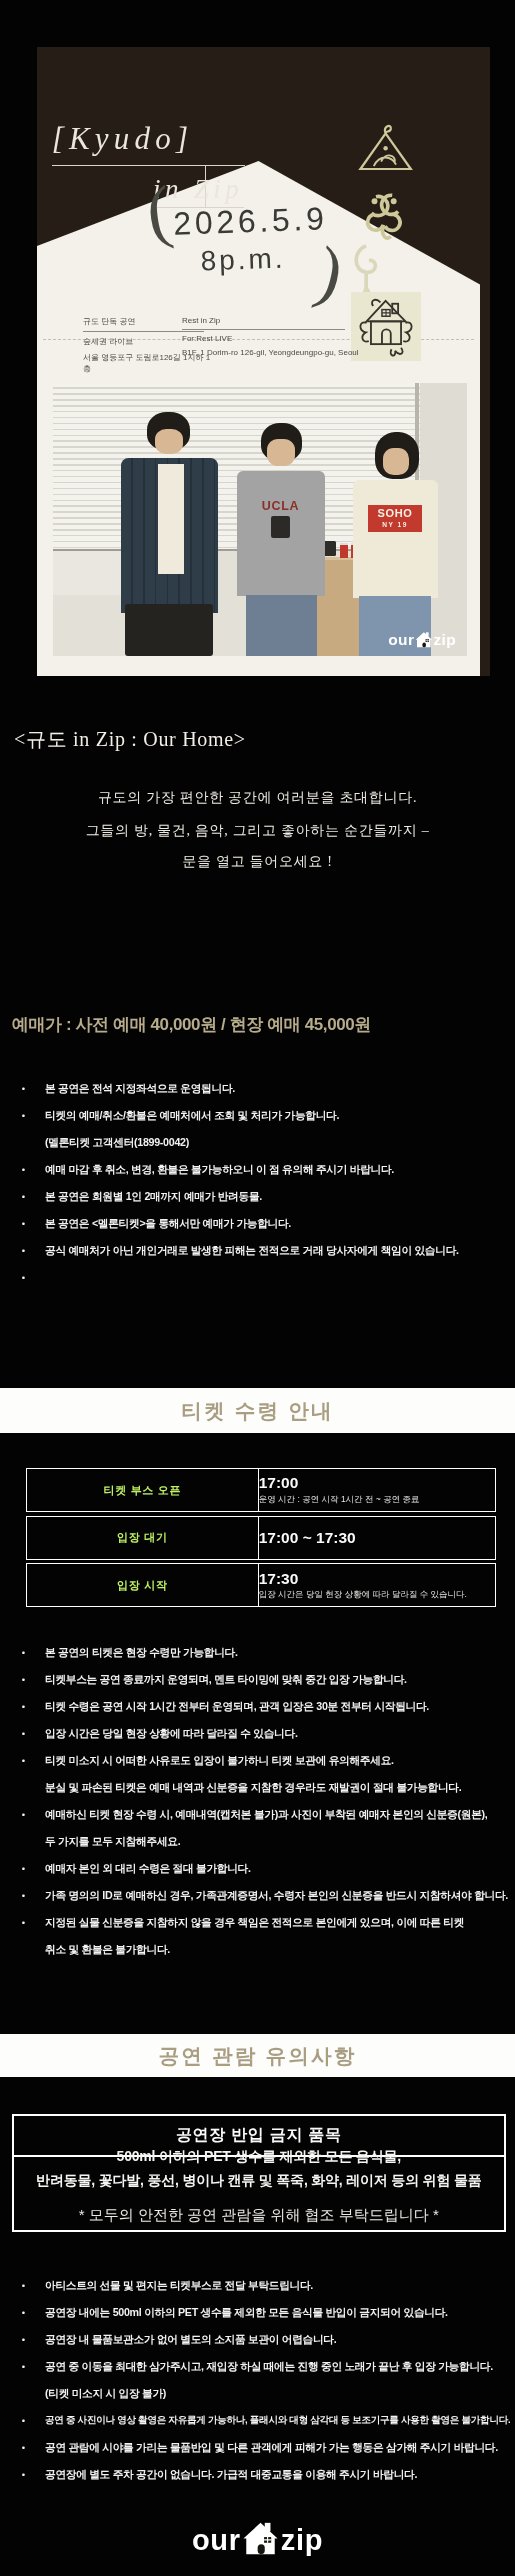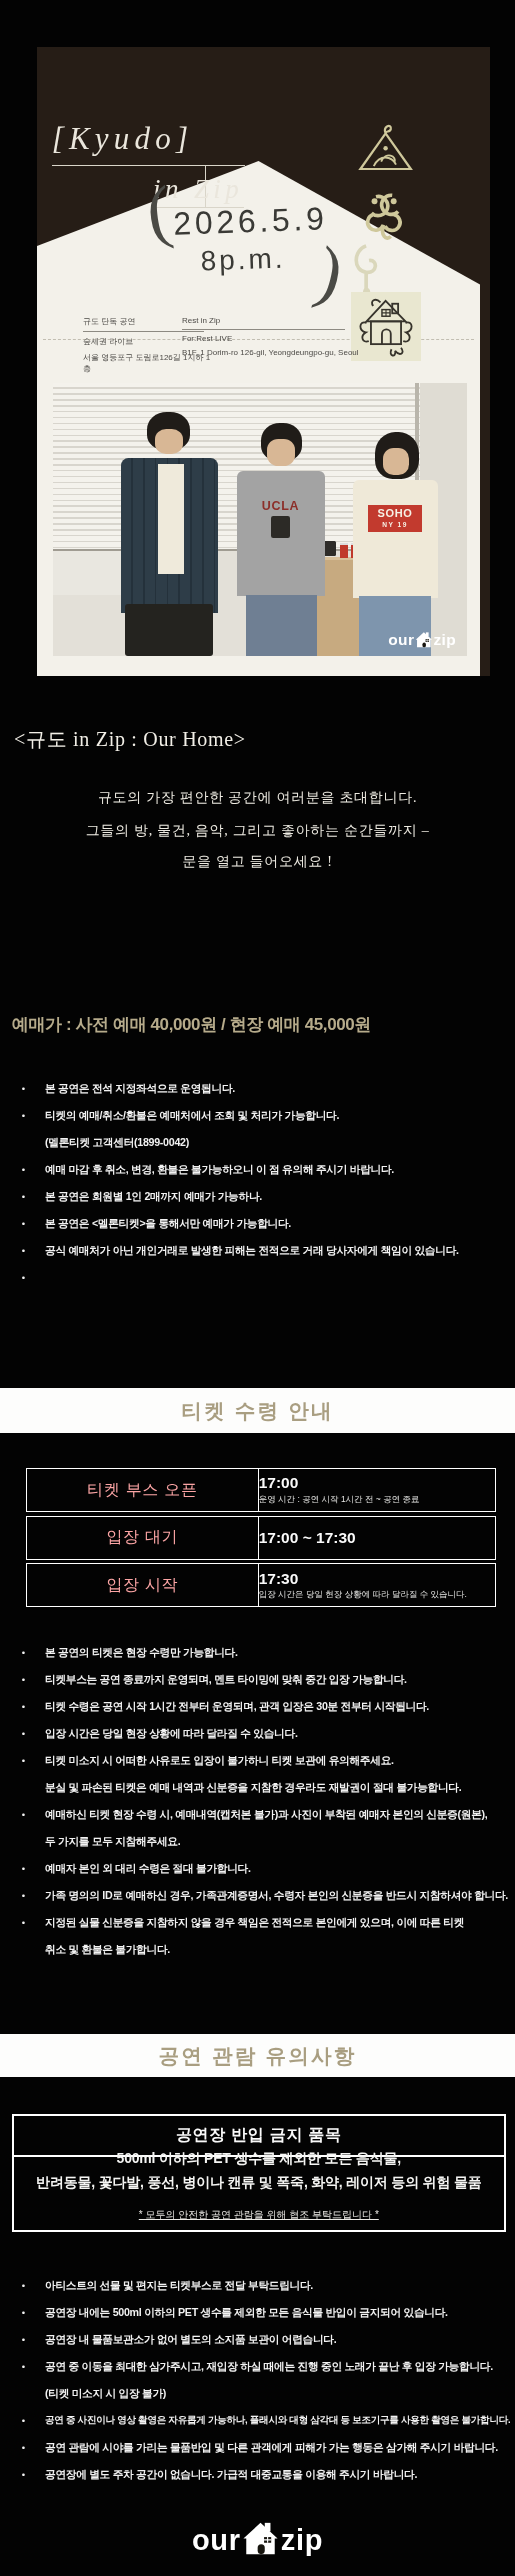--- a/index.html
+++ b/index.html
@@ -83,33 +83,33 @@
   .bline{height:27px;display:flex;align-items:center;white-space:nowrap;}
   .bline .dot{width:25px;text-align:right;color:#f2f2f2;font-size:9.6px;flex:0 0 25px;}
   .bline.sub .dot{visibility:hidden;}
   .btxt{margin-left:20px;color:#f2f2f2;font-weight:700;font-size:10.7px;letter-spacing:-0.3px;}
   .bline.xl .btxt{font-size:9.6px;}
 
   
   .ttable{left:26px;top:1468px;width:470px;}
   .trow{display:flex;height:44px;border:1.5px solid #fff;margin-bottom:3.7px;box-sizing:border-box;}
   .tcell-l{flex:0 0 49.3%;border-right:1.5px solid #fff;display:flex;align-items:center;justify-content:center;
-           color:#fca5a5;font-weight:400;font-size:16px;letter-spacing:0.7px;}
+           color:#bef264;font-weight:700;font-size:11px;letter-spacing:0.7px;}
   .tcell-r{flex:1;display:flex;flex-direction:column;justify-content:center;}
   .ttime{color:#fafafa;font-weight:700;font-size:15.5px;}
   .tnote{color:#e8e8e6;font-size:8.5px;margin-top:1.5px;}
   .tnote:empty{display:none;}
 
   
   .pbox{left:11.8px;top:2114px;width:494px;height:118px;border:2.2px solid #fff;box-sizing:border-box;}
   .pbox-h{height:39px;border-bottom:2.2px solid #fff;display:flex;align-items:center;justify-content:center;
           color:#fafafa;font-weight:700;font-size:16px;letter-spacing:0.7px;}
   .pbox-b{display:flex;flex-direction:column;align-items:center;justify-content:center;height:54px;}
   .pbox-l{color:#f5f5f3;font-weight:700;font-size:14px;letter-spacing:-0.2px;line-height:24px;white-space:nowrap;}
-  .pbox-n{color:#eceae6;font-size:10px;margin-top:14px;text-decoration:underline;}
+  .pbox-n{color:#eceae6;font-size:15px;margin-top:14px;}
 
   
   .footlogo{left:0;top:2520px;width:515px;display:flex;align-items:center;justify-content:center;}
   .footlogo .zt{font-size:29px;font-weight:800;color:#fff;letter-spacing:0.7px;}
 </style>
 </head>
 <body>
 
 <div class="page">
 
@@ -240,21 +240,21 @@
         <span class="btxt">(멜론티켓 고객센터(1899-0042)</span>
       </div>
 
       <div class="bline">
         <span class="dot">•</span>
         <span class="btxt">예매 마감 후 취소, 변경, 환불은 불가능하오니 이 점 유의해 주시기 바랍니다.</span>
       </div>
 
       <div class="bline">
         <span class="dot">•</span>
-        <span class="btxt">본 공연은 회원별 1인 2매까지 예매가 가능하나.</span>
+        <span class="btxt">본 공연은 회원별 1인 2매까지 예매가 반려동물.</span>
       </div>
 
       <div class="bline">
         <span class="dot">•</span>
         <span class="btxt">본 공연은 &lt;멜론티켓&gt;을 통해서만 예매가 가능합니다.</span>
       </div>
 
       <div class="bline">
         <span class="dot">•</span>
         <span class="btxt">공식 예매처가 아닌 개인거래로 발생한 피해는 전적으로 거래 당사자에게 책임이 있습니다.</span>

